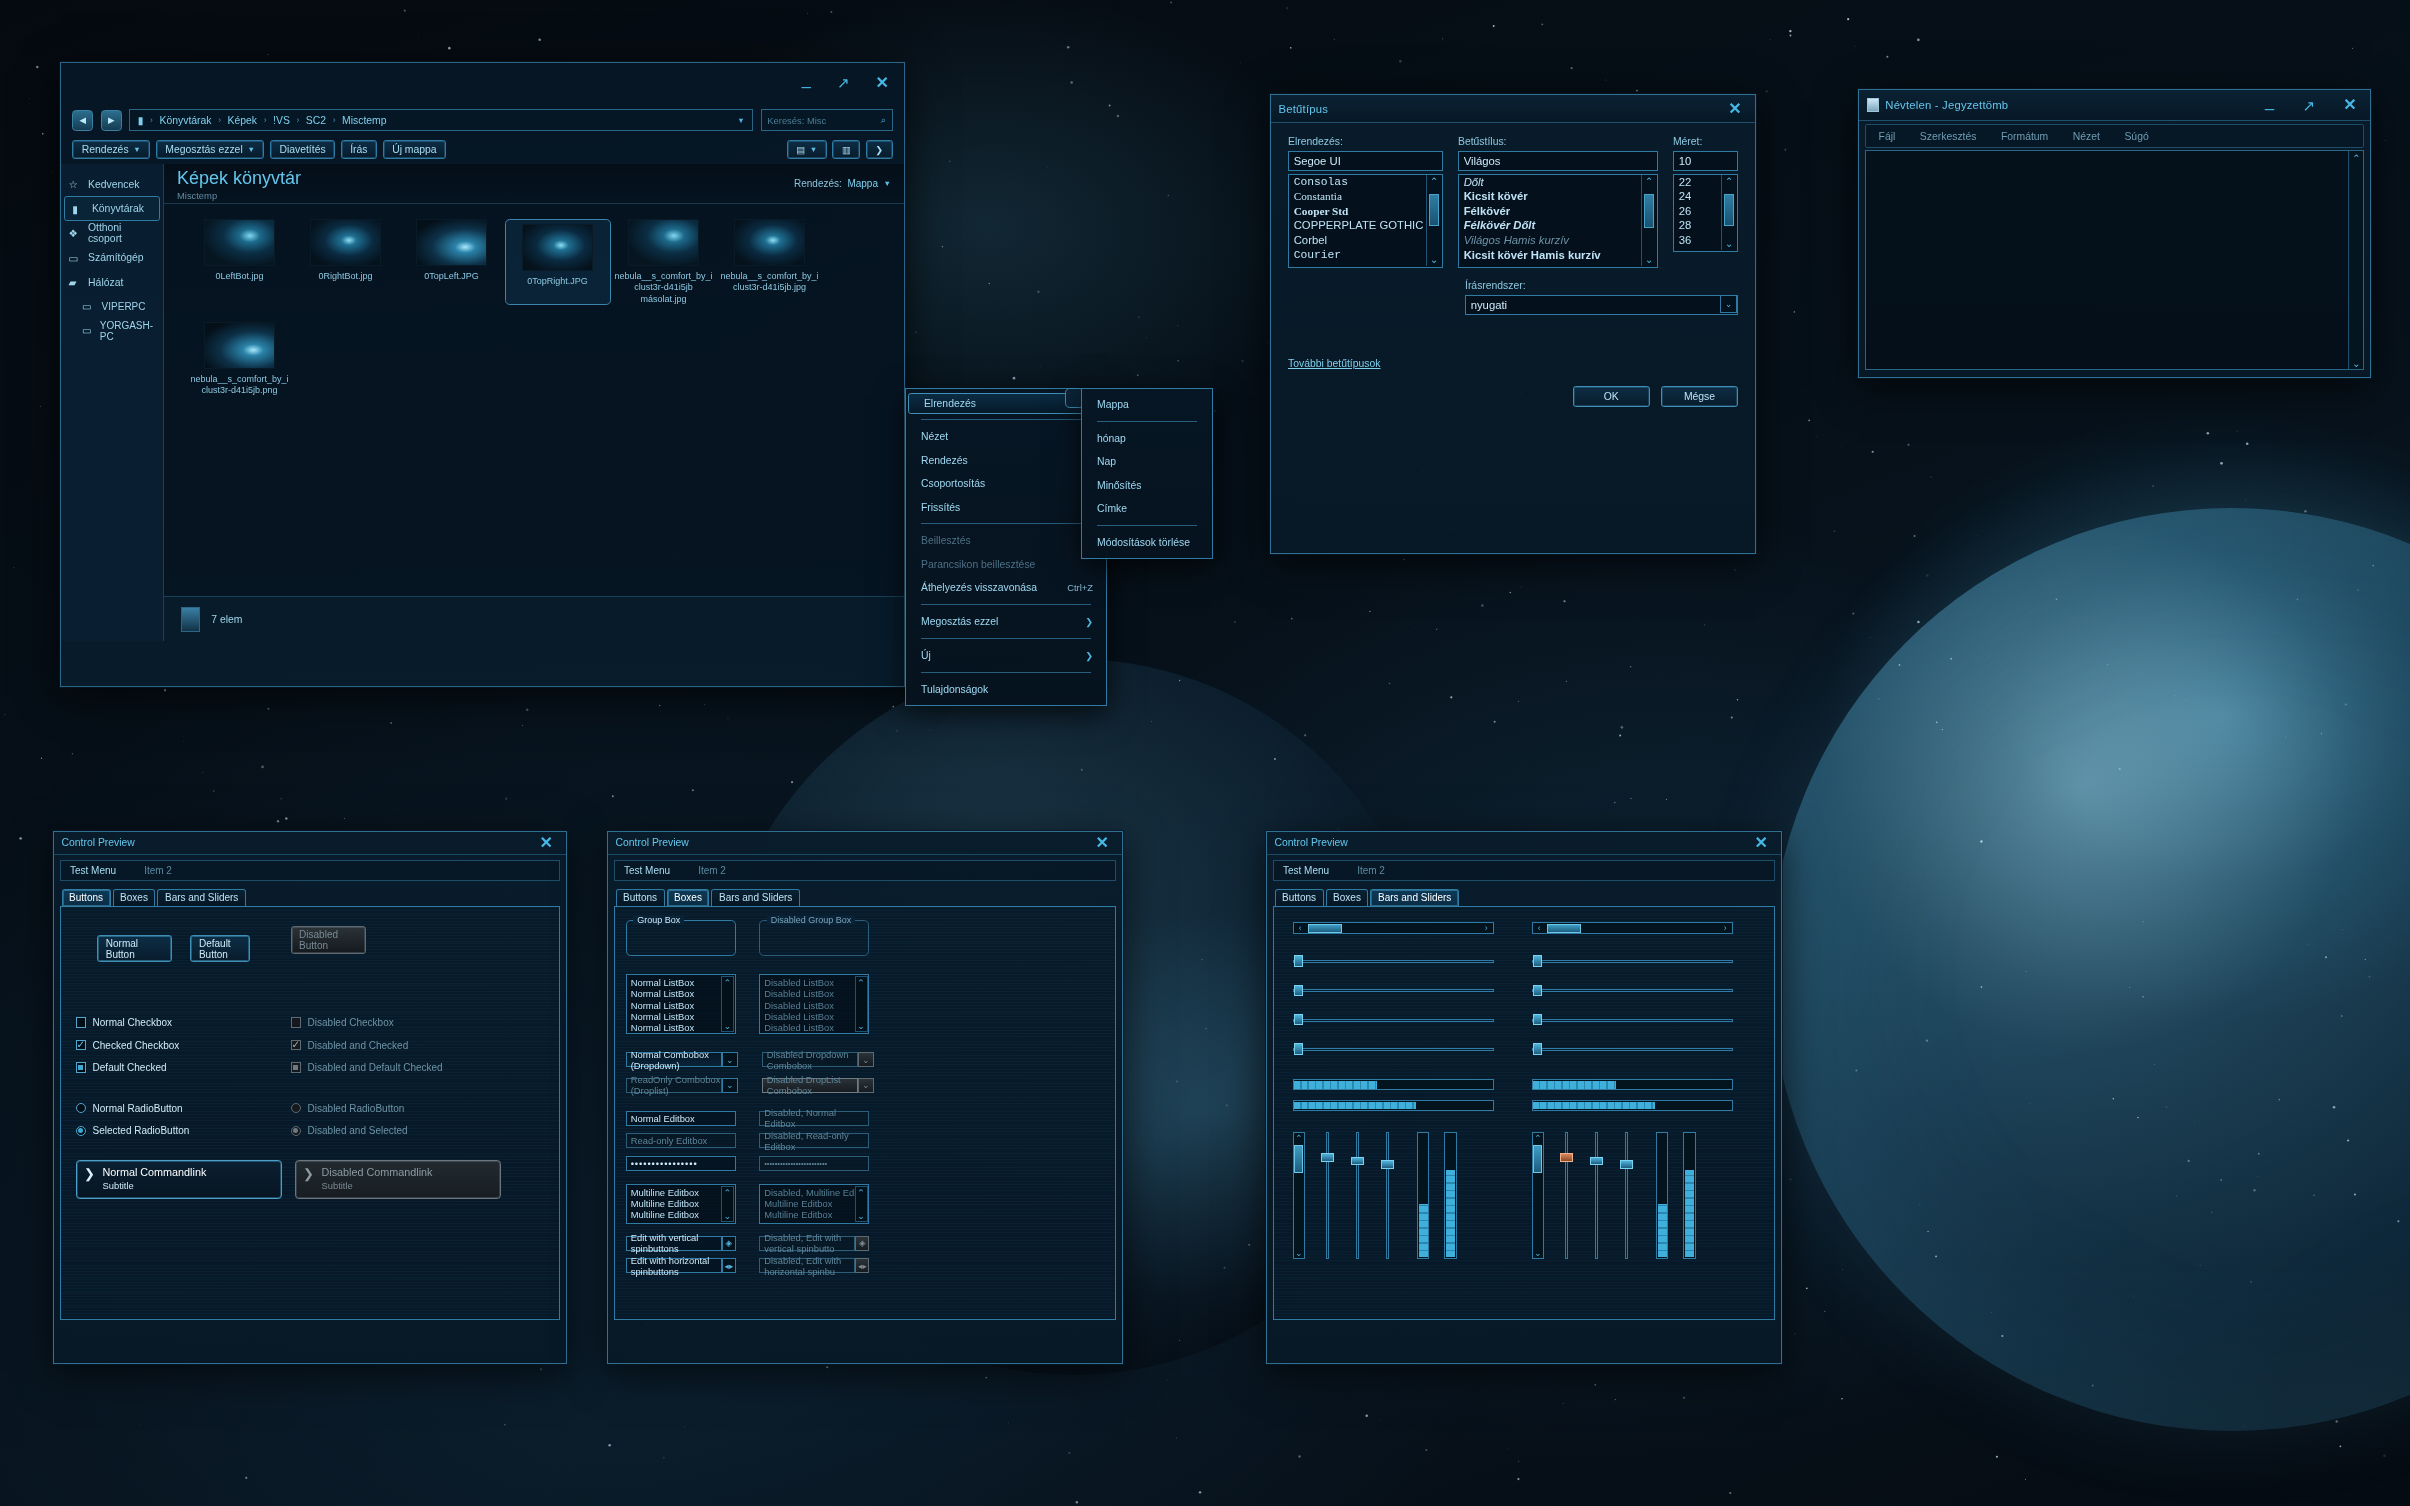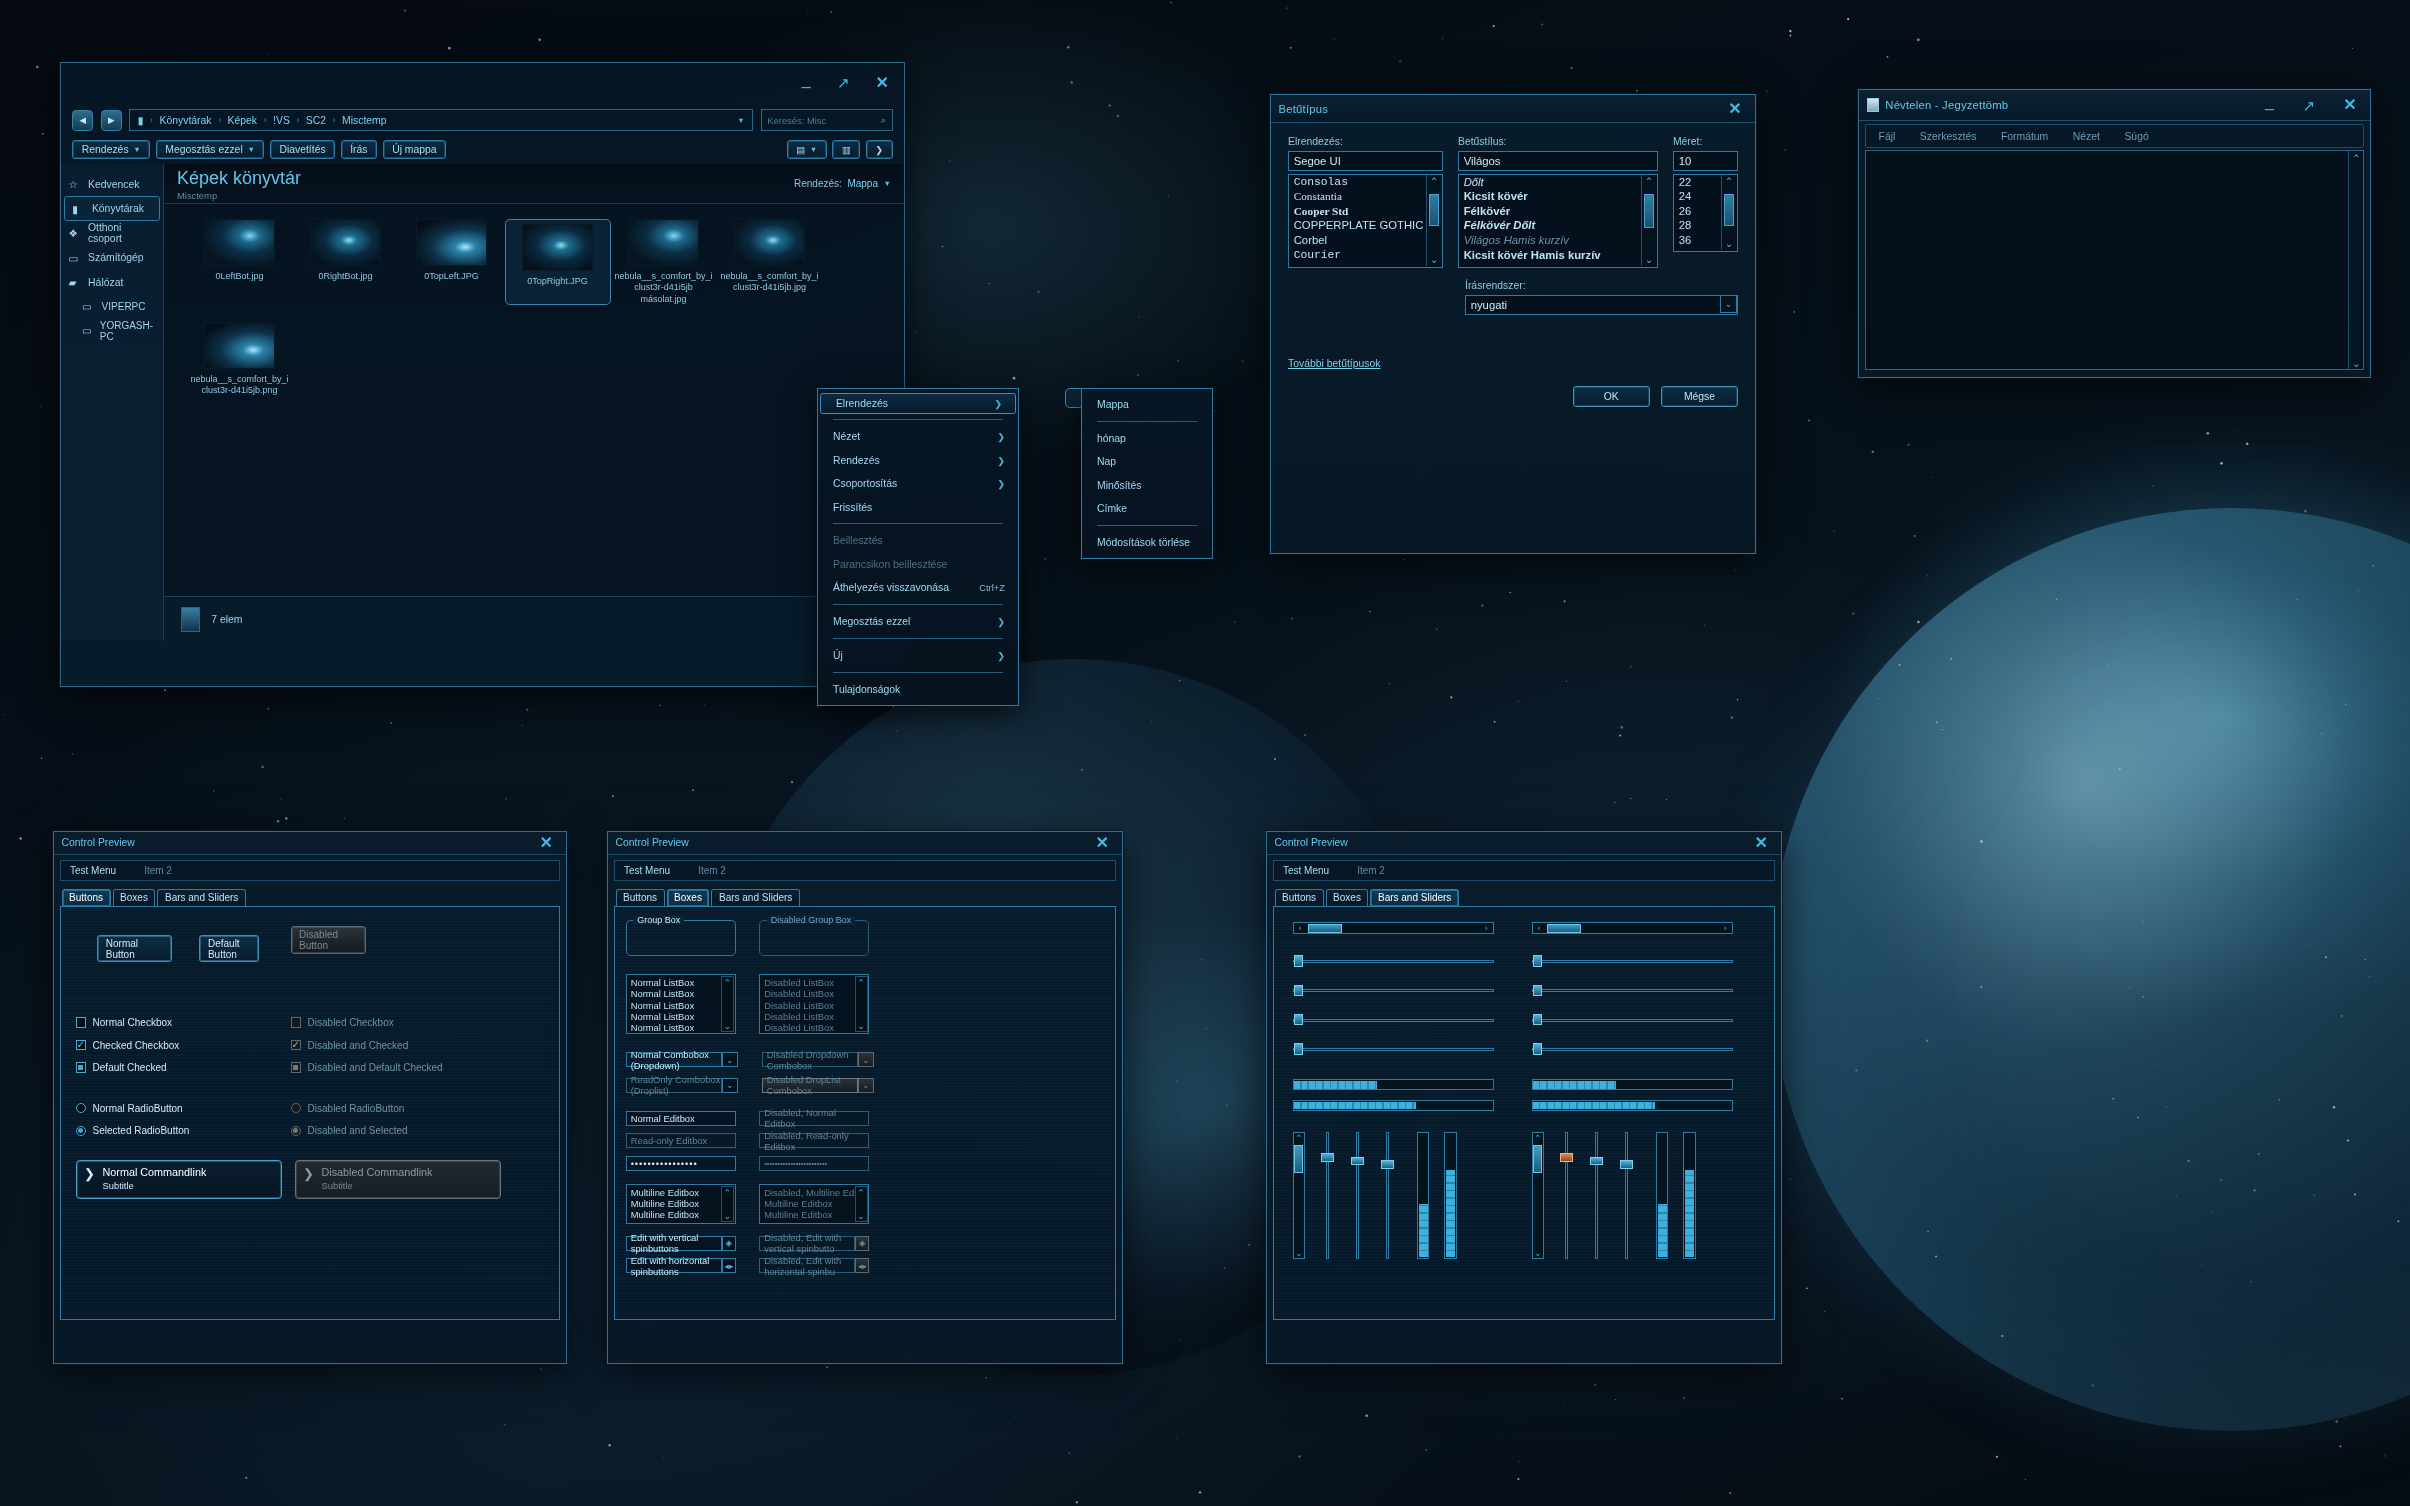--- a/index.html
+++ b/index.html
@@ -929,21 +929,21 @@
       </div>
 
       <div class="statusbar">
         <div class="sbicon"></div>
         <span>7 elem</span>
       </div>
     </div>
   </div>
 </div>
 
-<div class="ctx" id="ctxmain" style="left:817px; top:388px; width:202px;">
+<div class="ctx" id="ctxmain" style="left:905px; top:388px; width:202px;">
   <div class="ctxitem hl">
       <span>Elrendezés</span>
       <span class="ctxarrow">❯</span>
     </div>
   <div class="ctxsep"></div>
   <div class="ctxitem">
       <span>Nézet</span>
       <span class="ctxarrow">❯</span>
     </div>
   <div class="ctxitem">
@@ -1145,21 +1145,21 @@
     <div class="tab active">Buttons</div>
     <div class="tab">Boxes</div>
     <div class="tab">Bars and Sliders</div>
   </div>
   <div class="tabbody" style="height:414px; padding:17px 15px;">
     <div style="display:flex">
       <div style="width:215px">
         <div class="pbtn" style="width:75px;margin-left:21.7px">
             <span>Normal Button</span>
           </div>
-        <div class="pbtn" style="width:60px;margin-left:23px;margin-top:10.4px">
+        <div class="pbtn" style="width:60px;margin-left:14px;margin-top:10.4px">
             <span>Default Button</span>
           </div>
       </div>
       <div>
         <div class="pbtn dis" style="width:75px">
             <span>Disabled Button</span>
           </div>
       </div>
     </div>
 

